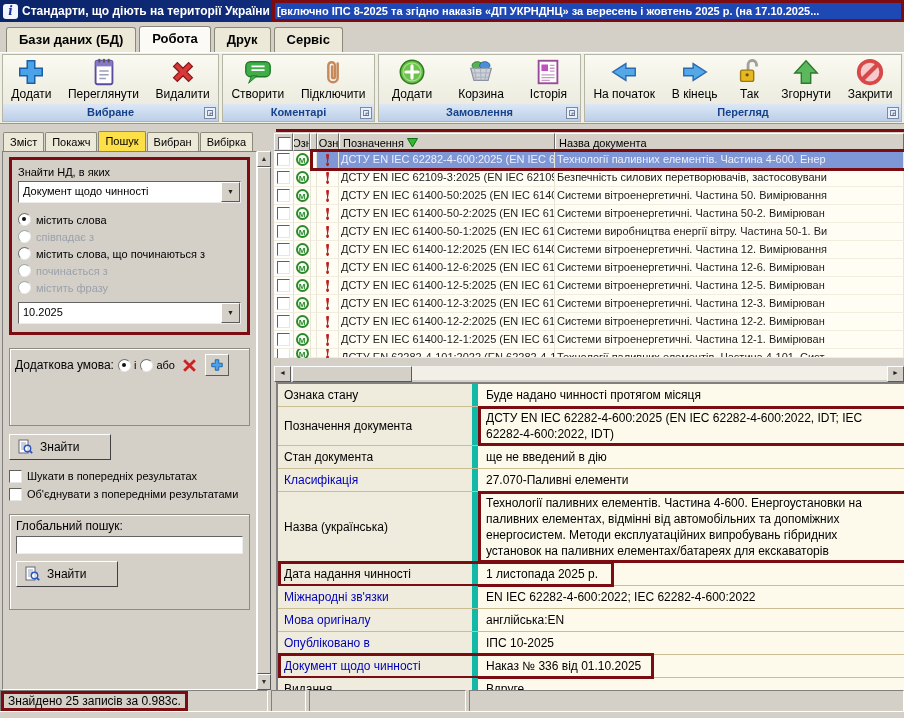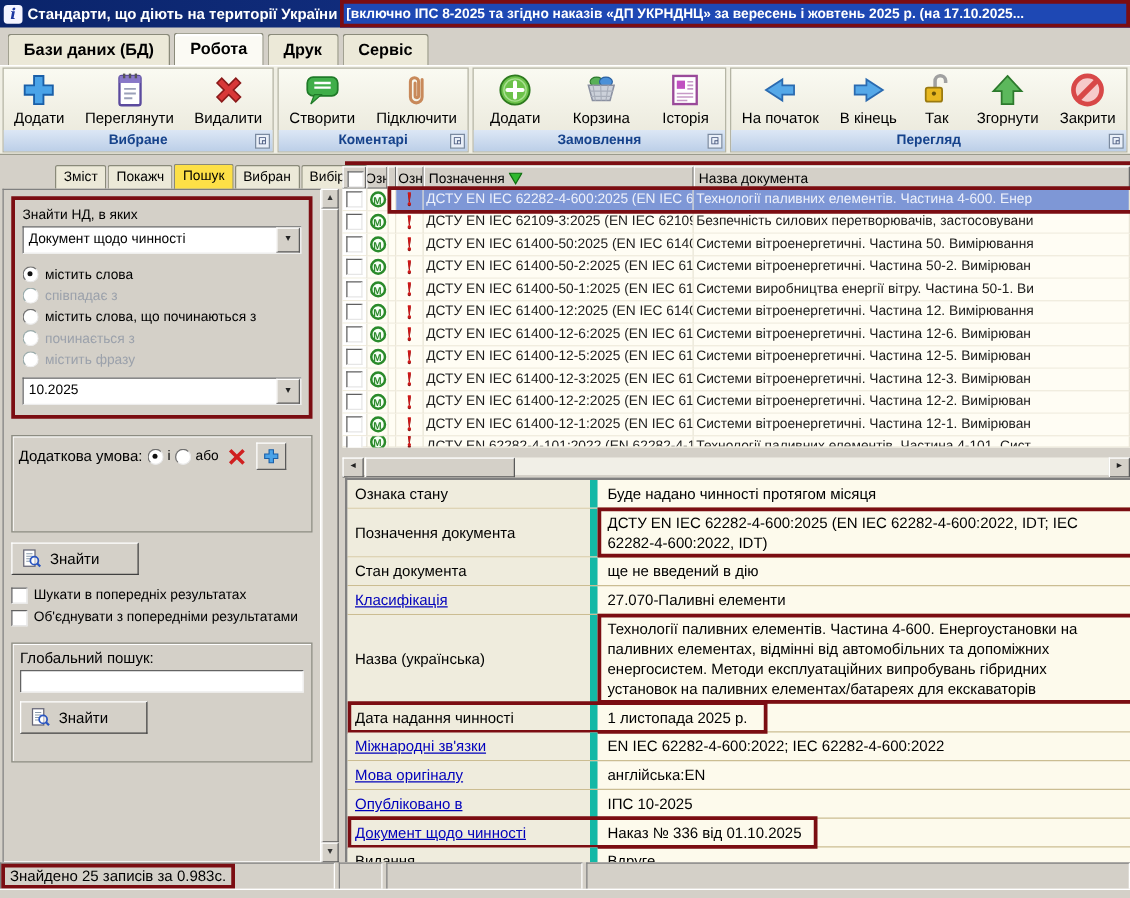--- a/index.html
+++ b/index.html
@@ -30,21 +30,21 @@
   .rbuttons{flex:1;display:flex;justify-content:space-around;align-items:flex-start;padding-top:1px;}
   .rbtn{display:flex;flex-direction:column;align-items:center;padding:1px 5px;font-size:12px;}
   .rbtn svg{width:30px;height:30px;}
   .rcaption{height:17px;line-height:17px;text-align:center;font-weight:bold;font-size:11px;color:#15428b;
     background:linear-gradient(#dce7f5,#bccfe8);position:relative;}
   .launcher{position:absolute;right:2px;top:3px;width:10px;height:10px;border:1px solid #7a8aa0;
     background:#e9eff8;font-size:7px;line-height:9px;color:#44557a;text-align:center;}
 
   
   .sidebar{position:absolute;top:126px;left:0;width:272px;bottom:28px;}
-  .side-tabs{height:25px;display:flex;align-items:flex-end;padding-left:20px;gap:1px;margin-left:24px;}
+  .side-tabs{height:25px;display:flex;align-items:flex-end;padding-left:3px;gap:1px;}
   .stab{padding:3px 6px;font-size:11px;background:#ece9d8;border:1px solid #8a8a7a;border-bottom:none;
     border-radius:2px 2px 0 0;white-space:nowrap;}
   .stab.active{background:#fde047;font-weight:normal;padding-bottom:5px;position:relative;top:1px;}
   .side-body{position:absolute;top:25px;left:2px;right:15px;bottom:0;background:#d4d0c8;
     border:1px solid;border-color:#808080 #fff #fff #808080;padding:5px 6px;box-sizing:border-box;overflow:hidden;}
   .side-scroll{position:absolute;top:25px;right:1px;width:14px;bottom:0;background:#ece9e2;display:flex;flex-direction:column;}
   .sarrow{height:14px;font-size:7px;text-align:center;line-height:13px;color:#333;flex:0 0 auto;}
   .sthumb{flex:1;margin:0;}
 
   .search-box{border:3px solid #7b0d12;padding:5px 6px 8px;}
@@ -108,21 +108,21 @@
   .hthumb{width:118px;height:14px;margin-left:1px;flex:0 0 auto;}
   .htrack{flex:1;}
 
   
   .detail{position:absolute;top:256px;left:6px;right:0;bottom:0;background:#fdfaec;
     border-top:2px solid #808080;border-left:2px solid #808080;overflow:hidden;}
   .drow{display:flex;border-bottom:1px solid #cbbd92;position:relative;min-height:21px;}
   .dlabel{width:200px;flex:0 0 auto;background:#efecdd;border-right:6px solid #14b8a6;
     padding:3px 6px;font-size:12px;display:flex;align-items:center;box-sizing:border-box;}
   .dvalue{flex:1;padding:3px 8px;font-size:12px;line-height:16px;display:flex;align-items:center;overflow:hidden;}
-  .link{color:#0000bb;text-decoration:underline;}
+  .link{color:#0000bb;}
   .drow.box-value::after{content:"";position:absolute;left:200px;right:-5px;top:-1px;bottom:-1px;
     border:3px solid #7b0d12;pointer-events:none;}
   .drow.box-row::after{content:"";position:absolute;left:0;top:-2px;bottom:-2px;width:330px;
     border:3px solid #7b0d12;pointer-events:none;}
   .drow:nth-child(10).box-row::after{width:370px;}
 
   
   .statusbar{position:absolute;left:0;right:0;bottom:6px;height:22px;display:flex;gap:3px;background:#d4d0c8;}
   .scell{border:1px solid;border-color:#808080 #fff #fff #808080;box-sizing:border-box;}
   .scell1{width:268px;flex:0 0 auto;display:flex;align-items:stretch;}

